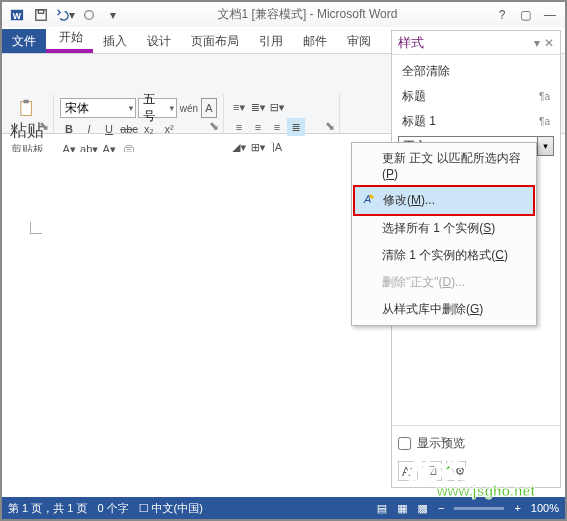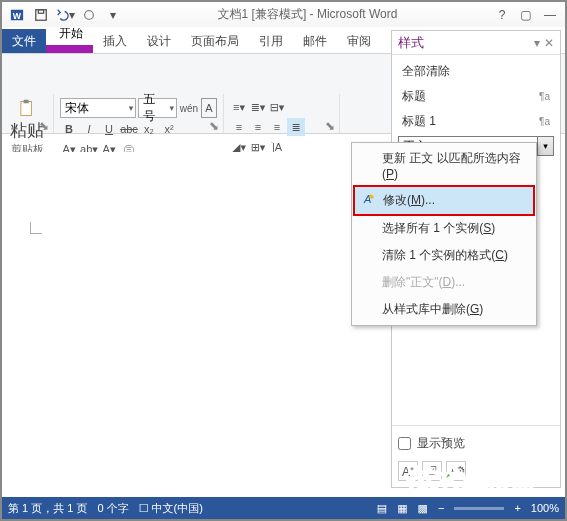--- a/index.html
+++ b/index.html
@@ -6,21 +6,21 @@
 body { width: 567px; height: 521px; background: #fff; border: 2px solid #888; overflow: hidden; position: relative; font-size: 12px; }
 .titlebar { height: 26px; background: linear-gradient(#fff,#f5f5f5); display: flex; align-items: center; padding: 0 4px; border-bottom: 1px solid #fff; position: relative; }
 .titlebar .ql { display: flex; gap: 2px; align-items: center; }
 .qbtn { width: 22px; height: 20px; display: flex; align-items: center; justify-content: center; color: #555; }
 .qbtn svg { width: 14px; height: 14px; }
 .titlebar .tl { flex: 1; text-align: center; color: #666; font-size: 12px; }
 .titlebar .wr { display: flex; align-items: center; gap: 2px; }
 .tabs { height: 26px; background: #fff; display: flex; align-items: flex-end; border-bottom: 1px solid #d4d4d4; }
 .tab { padding: 4px 10px 3px; font-size: 12px; color: #444; }
 .tab.file { background: #2b579a; color: #fff; }
-.tab.active { color: #000000; border-bottom: 8px solid #a21caf; padding-left: 13px; }
+.tab.active { color: #404040; border-bottom: 4px solid #a21caf; padding-left: 13px; }
 .ribbon { height: 80px; background: #f5f6f7; border-bottom: 1px solid #d4d4d4; display: flex; }
 .rgroup { border-right: 1px solid #e0e0e0; padding: 2px 6px 1px; display: flex; flex-direction: column; justify-content: space-between; position: relative; margin-top: 40px; }
 .rgroup .glabel { text-align: center; font-size: 11px; color: #666; padding-bottom: 2px; }
 .rgroup .dlg { position: absolute; right: 2px; bottom: 2px; width: 12px; height: 12px; color: #888; }
 .clip { width: 52px; }
 .clip .pico { width: 38px; height: 44px; display: flex; flex-direction: column; align-items: center; justify-content: center; margin-top: 2px; }
 .clip .pico svg { width: 26px; height: 26px; }
 .clip .pico span { font-size: 17px; color: #444; }
 .font { width: 170px; }
 .fontrow { display: flex; gap: 2px; align-items: center; margin-top: 2px; }
@@ -239,13 +239,14 @@
   <span>▦</span>
   <span>▩</span>
   <span>−</span>
   <span class="zbar"></span>
   <span>+</span>
   <span>100%</span>
 </div>
 
 <div class="watermark">
   <div class="wm-txt">技术员联盟</div>
+  <div class="wm-url">www.jsgho.net</div>
 </div>
 
 </body></html>

